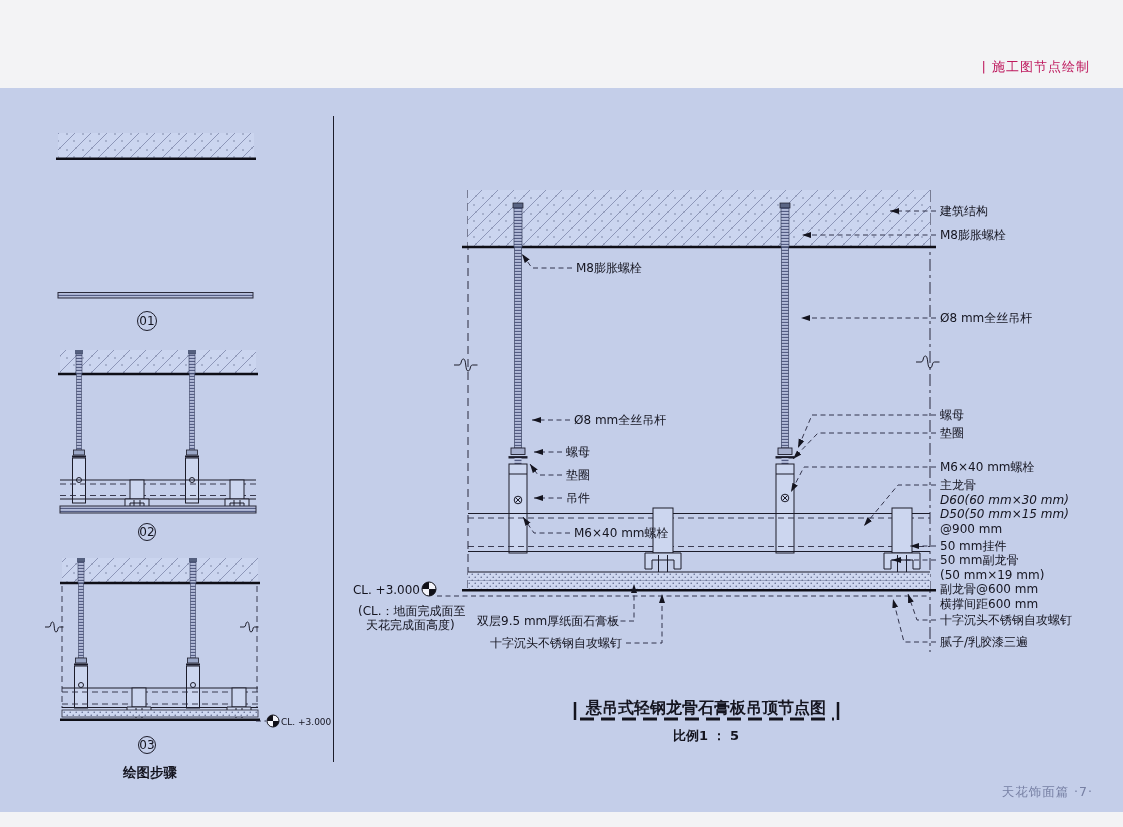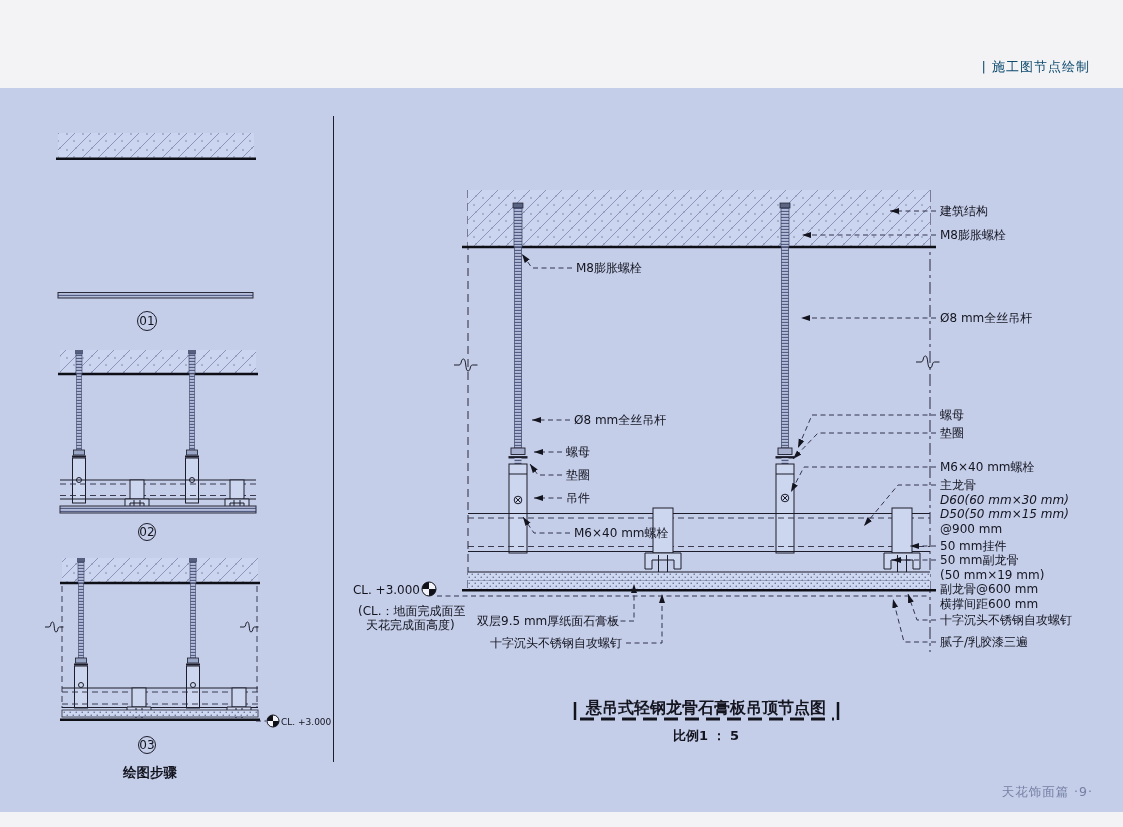--- a/index.html
+++ b/index.html
@@ -1,19 +1,19 @@
 <!DOCTYPE html>
 <html><head>
 <meta charset="utf-8">
 <style>
   html,body{margin:0;padding:0;background:#e9e9ec;}
   .page{position:relative;width:1123px;height:827px;background:#f3f3f5;overflow:hidden;
         font-family:"DejaVu Sans","Liberation Sans",sans-serif;}
   .header{position:absolute;top:0;left:0;width:1123px;height:88px;background:#f3f3f5;}
-  .header-title{position:absolute;top:58px;right:33px;font-size:13px;color:#0c4a6e;letter-spacing:1px;}
+  .header-title{position:absolute;top:58px;right:33px;font-size:13px;color:#be185d;letter-spacing:1px;}
   .panel{position:absolute;top:88px;left:0;width:1123px;height:724px;background:#c4cee9;}
   .footer-text{position:absolute;top:784px;right:30px;font-size:12.5px;color:#767fa3;letter-spacing:1px;z-index:3;}
   svg{position:absolute;top:0;left:0;z-index:2;}
   .ln{stroke:#1c1c2a;fill:none;stroke-width:1;}
   .thick{stroke:#0e0e16;fill:none;stroke-width:2.6;}
   .dash{stroke:#2a2a3e;fill:none;stroke-width:.9;stroke-dasharray:6 4;}
   .bord{stroke:#2a2a3e;fill:none;stroke-width:1;stroke-dasharray:8 5;}
   .borddd{stroke:#2a2a3e;fill:none;stroke-width:1;stroke-dasharray:12 4 3 4;}
   .lead{stroke:#23233a;fill:none;stroke-width:.9;stroke-dasharray:5 3.5;}
   .plate{fill:#ccd6ef;stroke:#1c1c2a;stroke-width:1;}
@@ -22,21 +22,21 @@
   .txt-s{font-family:"DejaVu Sans","Liberation Sans",sans-serif;font-size:9px;fill:#14141f;}
 </style>
 </head>
 <body>
 
 <div class="page">
   <div class="header">
     <span class="header-title">| 施工图节点绘制</span>
   </div>
   <div class="panel"></div>
-  <span class="footer-text">天花饰面篇 ·9·</span>
+  <span class="footer-text">天花饰面篇 ·7·</span>
 
   <svg width="1123" height="827" viewBox="0 0 1123 827">
     <defs>
       <pattern id="conc" width="16" height="16" patternUnits="userSpaceOnUse">
         <rect width="16" height="16" fill="#cbd5ef"></rect>
         <path d="M-4,20 L20,-4" stroke="#8d96b8" stroke-width="1" fill="none"></path>
         <circle cx="3" cy="6" r="0.8" fill="#78819f"></circle>
         <circle cx="10" cy="13" r="0.8" fill="#78819f"></circle>
         <circle cx="12" cy="4" r="0.7" fill="#78819f"></circle>
       </pattern>

